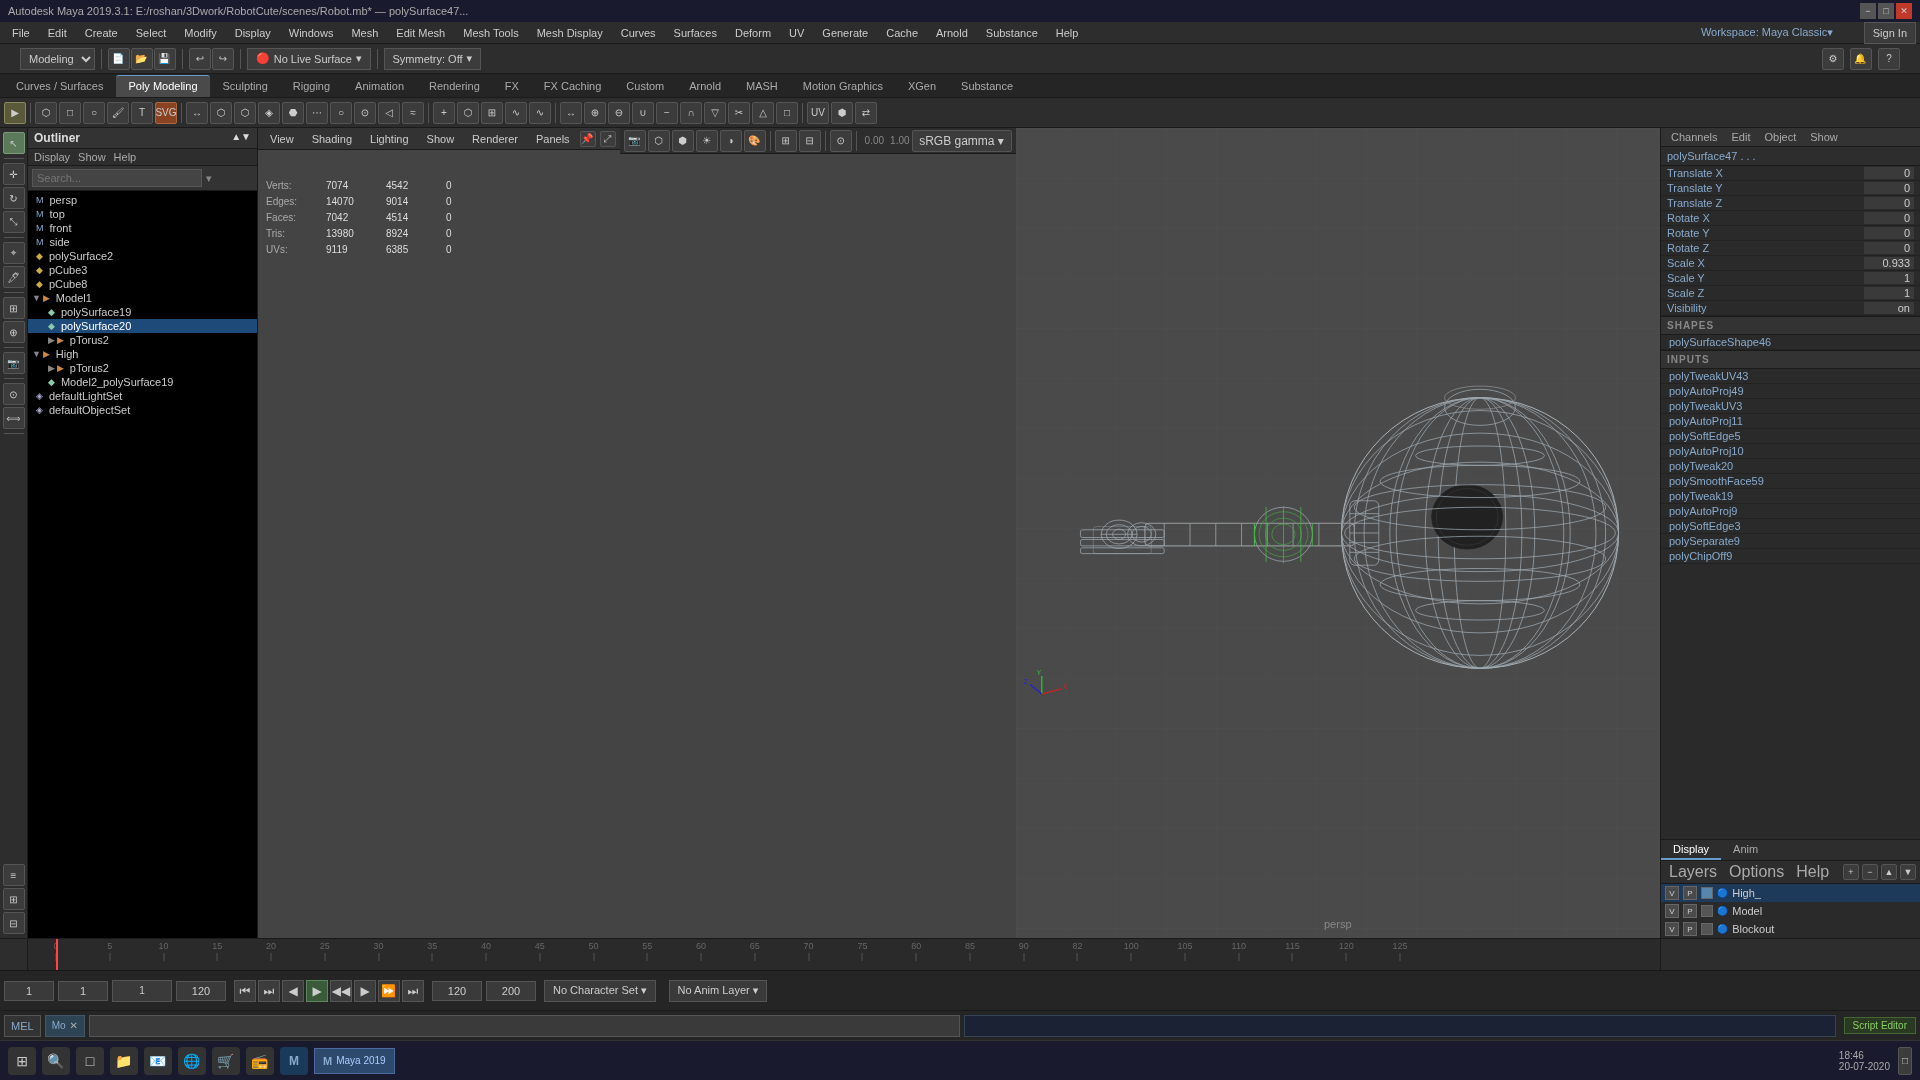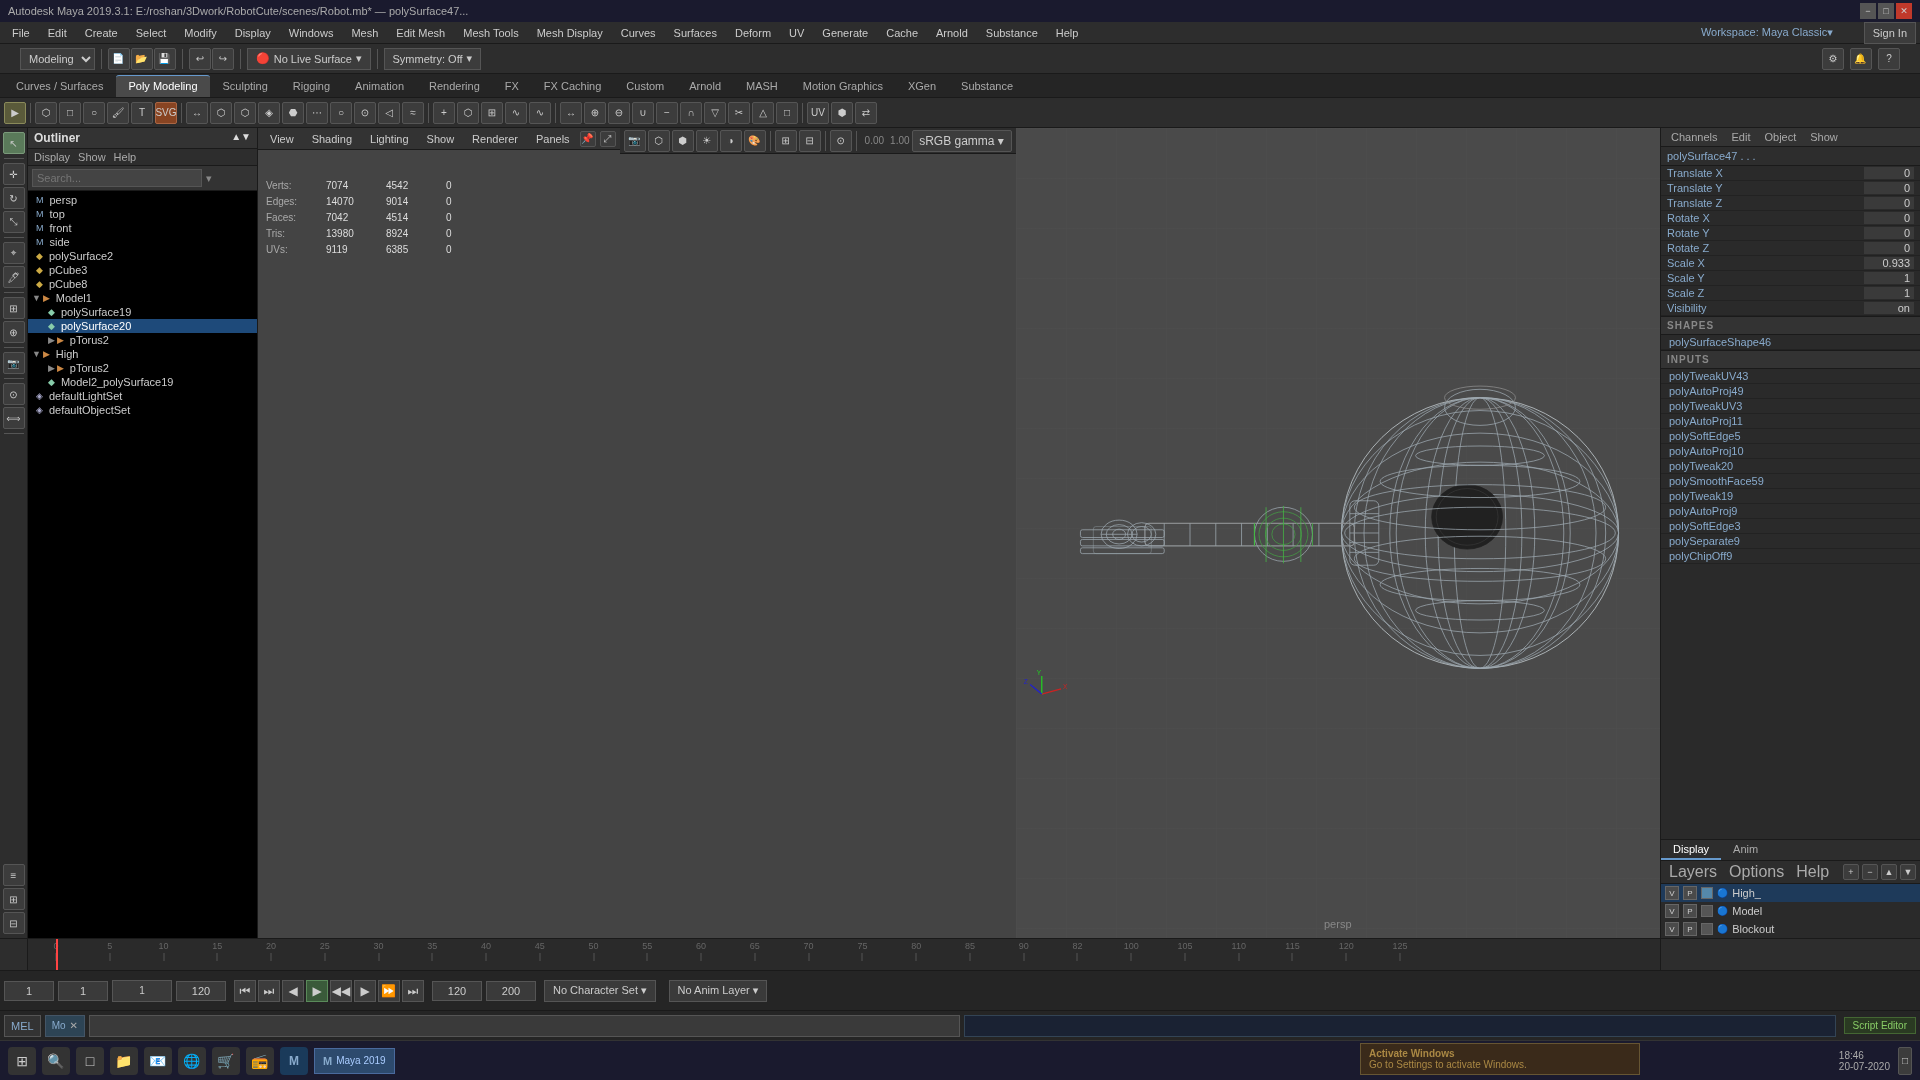--- a/index.html
+++ b/index.html
@@ -1188,24 +1188,20 @@
   </div>
 
   <input type="text" class="range-input" value="120" style="">
   <input type="text" class="range-input" value="200" style="">
 
   <div style="margin-left:4px; display:flex; align-items:center; gap:13px;">
     <button class="char-set-btn">No Character Set ▾</button>
     <button class="char-set-btn">No Anim Layer ▾</button>
   </div>
 
-  <div style="position:absolute; right:280px; bottom:5px; background:#3a2a1a; border:1px solid #665533; padding:4px 8px; font-size:10px; color:#aa8844; width:280px;">
-    <div style="font-weight:bold;">Activate Windows</div>
-    <div>Go to Settings to activate Windows.</div>
-  </div>
 </div>
 
 <div id="mel-bar">
   <span id="mel-label">MEL</span>
   <div style="display:flex; align-items:center; background:#2d4455; border:1px solid #445566; height:22px; padding:0 6px; gap:4px;">
     <span style="font-size:10px; color:#88aacc;">Mo</span>
     <button style="background:none; border:none; color:#aaa; cursor:pointer; font-size:10px;">✕</button>
   </div>
   <input type="text" id="mel-input" placeholder="" style="">
   <div style="flex:1; height:22px; background:#1a2233; border:1px solid #334455; display:flex; align-items:center; padding:0 6px;">

